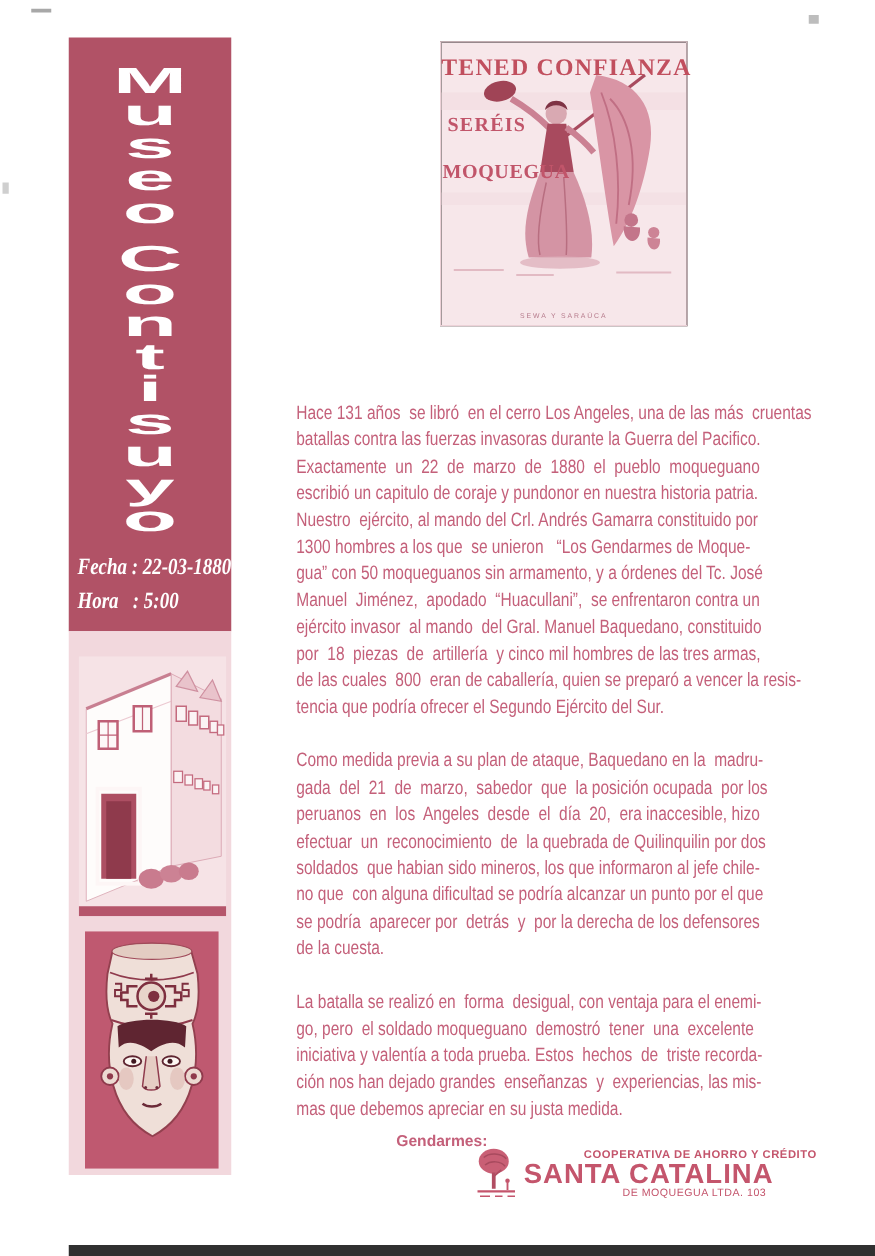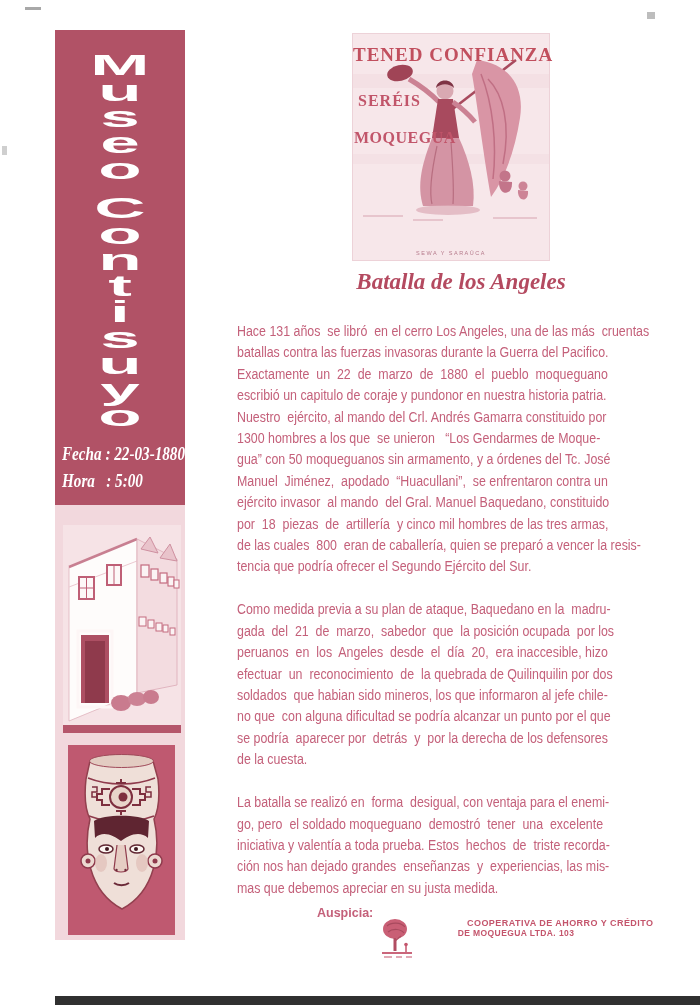--- a/index.html
+++ b/index.html
@@ -48,21 +48,21 @@
       transform-origin:0 0;font-size:15.5px;line-height:21.4px;color:#c4607a;}
   .body-col p{margin:0 0 21.5px 0;white-space:pre-wrap;}
 
   
   .auspicia{position:absolute;left:317px;top:906px;font-weight:bold;font-size:12.5px;color:#c4607a;}
   .logo{position:absolute;left:379px;top:903px;display:flex;align-items:flex-start;}
   .logo-icon{margin-top:13px;}
   .logo-text{margin-left:4px;width:194px;color:#c4556c;}
   .coop{font-weight:bold;font-size:9px;letter-spacing:0.45px;margin-top:15px;white-space:nowrap;margin-left:48px;}
   .santa{font-weight:bold;font-size:22px;letter-spacing:0.8px;line-height:21px;white-space:nowrap;}
-  .ltda{font-weight:bold;font-size:8.5px;letter-spacing:0.4px;text-align:center;}
+  .ltda{font-weight:normal;font-size:8.5px;letter-spacing:0.4px;text-align:right;}
 
   
   .bottom-bar{position:absolute;left:55px;top:996px;width:645px;height:9px;background:#303030;}
   .speck{position:absolute;background:#a8a8a8;}
   .speck1{left:25px;top:7px;width:16px;height:3px;}
   .speck2{left:647px;top:12px;width:8px;height:7px;background:#bdbdbd;}
   .speck3{left:2px;top:146px;width:5px;height:9px;background:#cfcfcf;}
 </style>
 </head>
 <body>
@@ -187,21 +187,20 @@
       <circle cx="170" cy="152" r="4.5" fill="#cd8496"></circle>
       <path d="M165,156 C164,168 176,169 175,157 Z" fill="#cd8496"></path>
       <path d="M10,182 h40 M60,186 h30 M140,184 h44" stroke="#e2bac3" stroke-width="1.5"></path>
     </svg>
     <div class="poster-headline">TENED CONFIANZA</div>
     <div class="poster-sereis">SERÉIS</div>
     <div class="poster-peruanos">MOQUEGUA</div>
     <div class="poster-footnote">SEWA Y SARAÚCA</div>
   </section>
 
-  <h1 class="title">Batalla de los Angeles</h1>
 
   <div class="body-col">
     <p class="para">Hace 131 años  se libró  en el cerro Los Angeles, una de las más  cruentas
 batallas contra las fuerzas invasoras durante la Guerra del Pacifico.
 Exactamente  un  22  de  marzo  de  1880  el  pueblo  moqueguano
 escribió un capitulo de coraje y pundonor en nuestra historia patria.
 Nuestro  ejército, al mando del Crl. Andrés Gamarra constituido por
 1300 hombres a los que  se unieron   “Los Gendarmes de Moque-
 gua” con 50 moqueguanos sin armamento, y a órdenes del Tc. José
 Manuel  Jiménez,  apodado  “Huacullani”,  se enfrentaron contra un
@@ -217,32 +216,33 @@
 no que  con alguna dificultad se podría alcanzar un punto por el que
 se podría  aparecer por  detrás  y  por la derecha de los defensores
 de la cuesta.</p>
     <p class="para">La batalla se realizó en  forma  desigual, con ventaja para el enemi-
 go, pero  el soldado moqueguano  demostró  tener  una  excelente
 iniciativa y valentía a toda prueba. Estos  hechos  de  triste recorda-
 ción nos han dejado grandes  enseñanzas  y  experiencias, las mis-
 mas que debemos apreciar en su justa medida.</p>
   </div>
 
-  <span class="auspicia">Auspicia:</span>
+  <span class="auspicia">Gendarmes:</span>
   <div class="logo">
     <svg class="logo-icon" width="36" height="44" viewBox="0 0 36 44">
       <ellipse cx="16" cy="13" rx="12" ry="10" fill="#c95f75"></ellipse>
       <path d="M8,10 C12,6 22,6 26,11 M9,16 C14,12 22,13 25,17" fill="none" stroke="#a84a5e" stroke-width="1.2"></path>
       <rect x="14.5" y="22" width="3" height="13" fill="#b14d62"></rect>
       <line x1="16" y1="25" x2="22" y2="20" stroke="#b14d62" stroke-width="1.5"></line>
       <line x1="3" y1="37" x2="33" y2="37" stroke="#c4556c" stroke-width="1.8"></line>
       <path d="M5,41 h8 M17,41 h6 M27,41 h6" stroke="#c4556c" stroke-width="1.2"></path>
       <line x1="27" y1="30" x2="27" y2="36" stroke="#c4556c" stroke-width="1.5"></line>
       <circle cx="27" cy="28.5" r="1.8" fill="#c4556c"></circle>
     </svg>
     <div class="logo-text">
       <div class="coop">COOPERATIVA DE AHORRO Y CRÉDITO</div>
+      <div class="santa">SANTA CATALINA</div>
       <div class="ltda">DE MOQUEGUA LTDA. 103</div>
     </div>
   </div>
 
   <div class="bottom-bar"></div>
 </div>
 
 </body></html>

